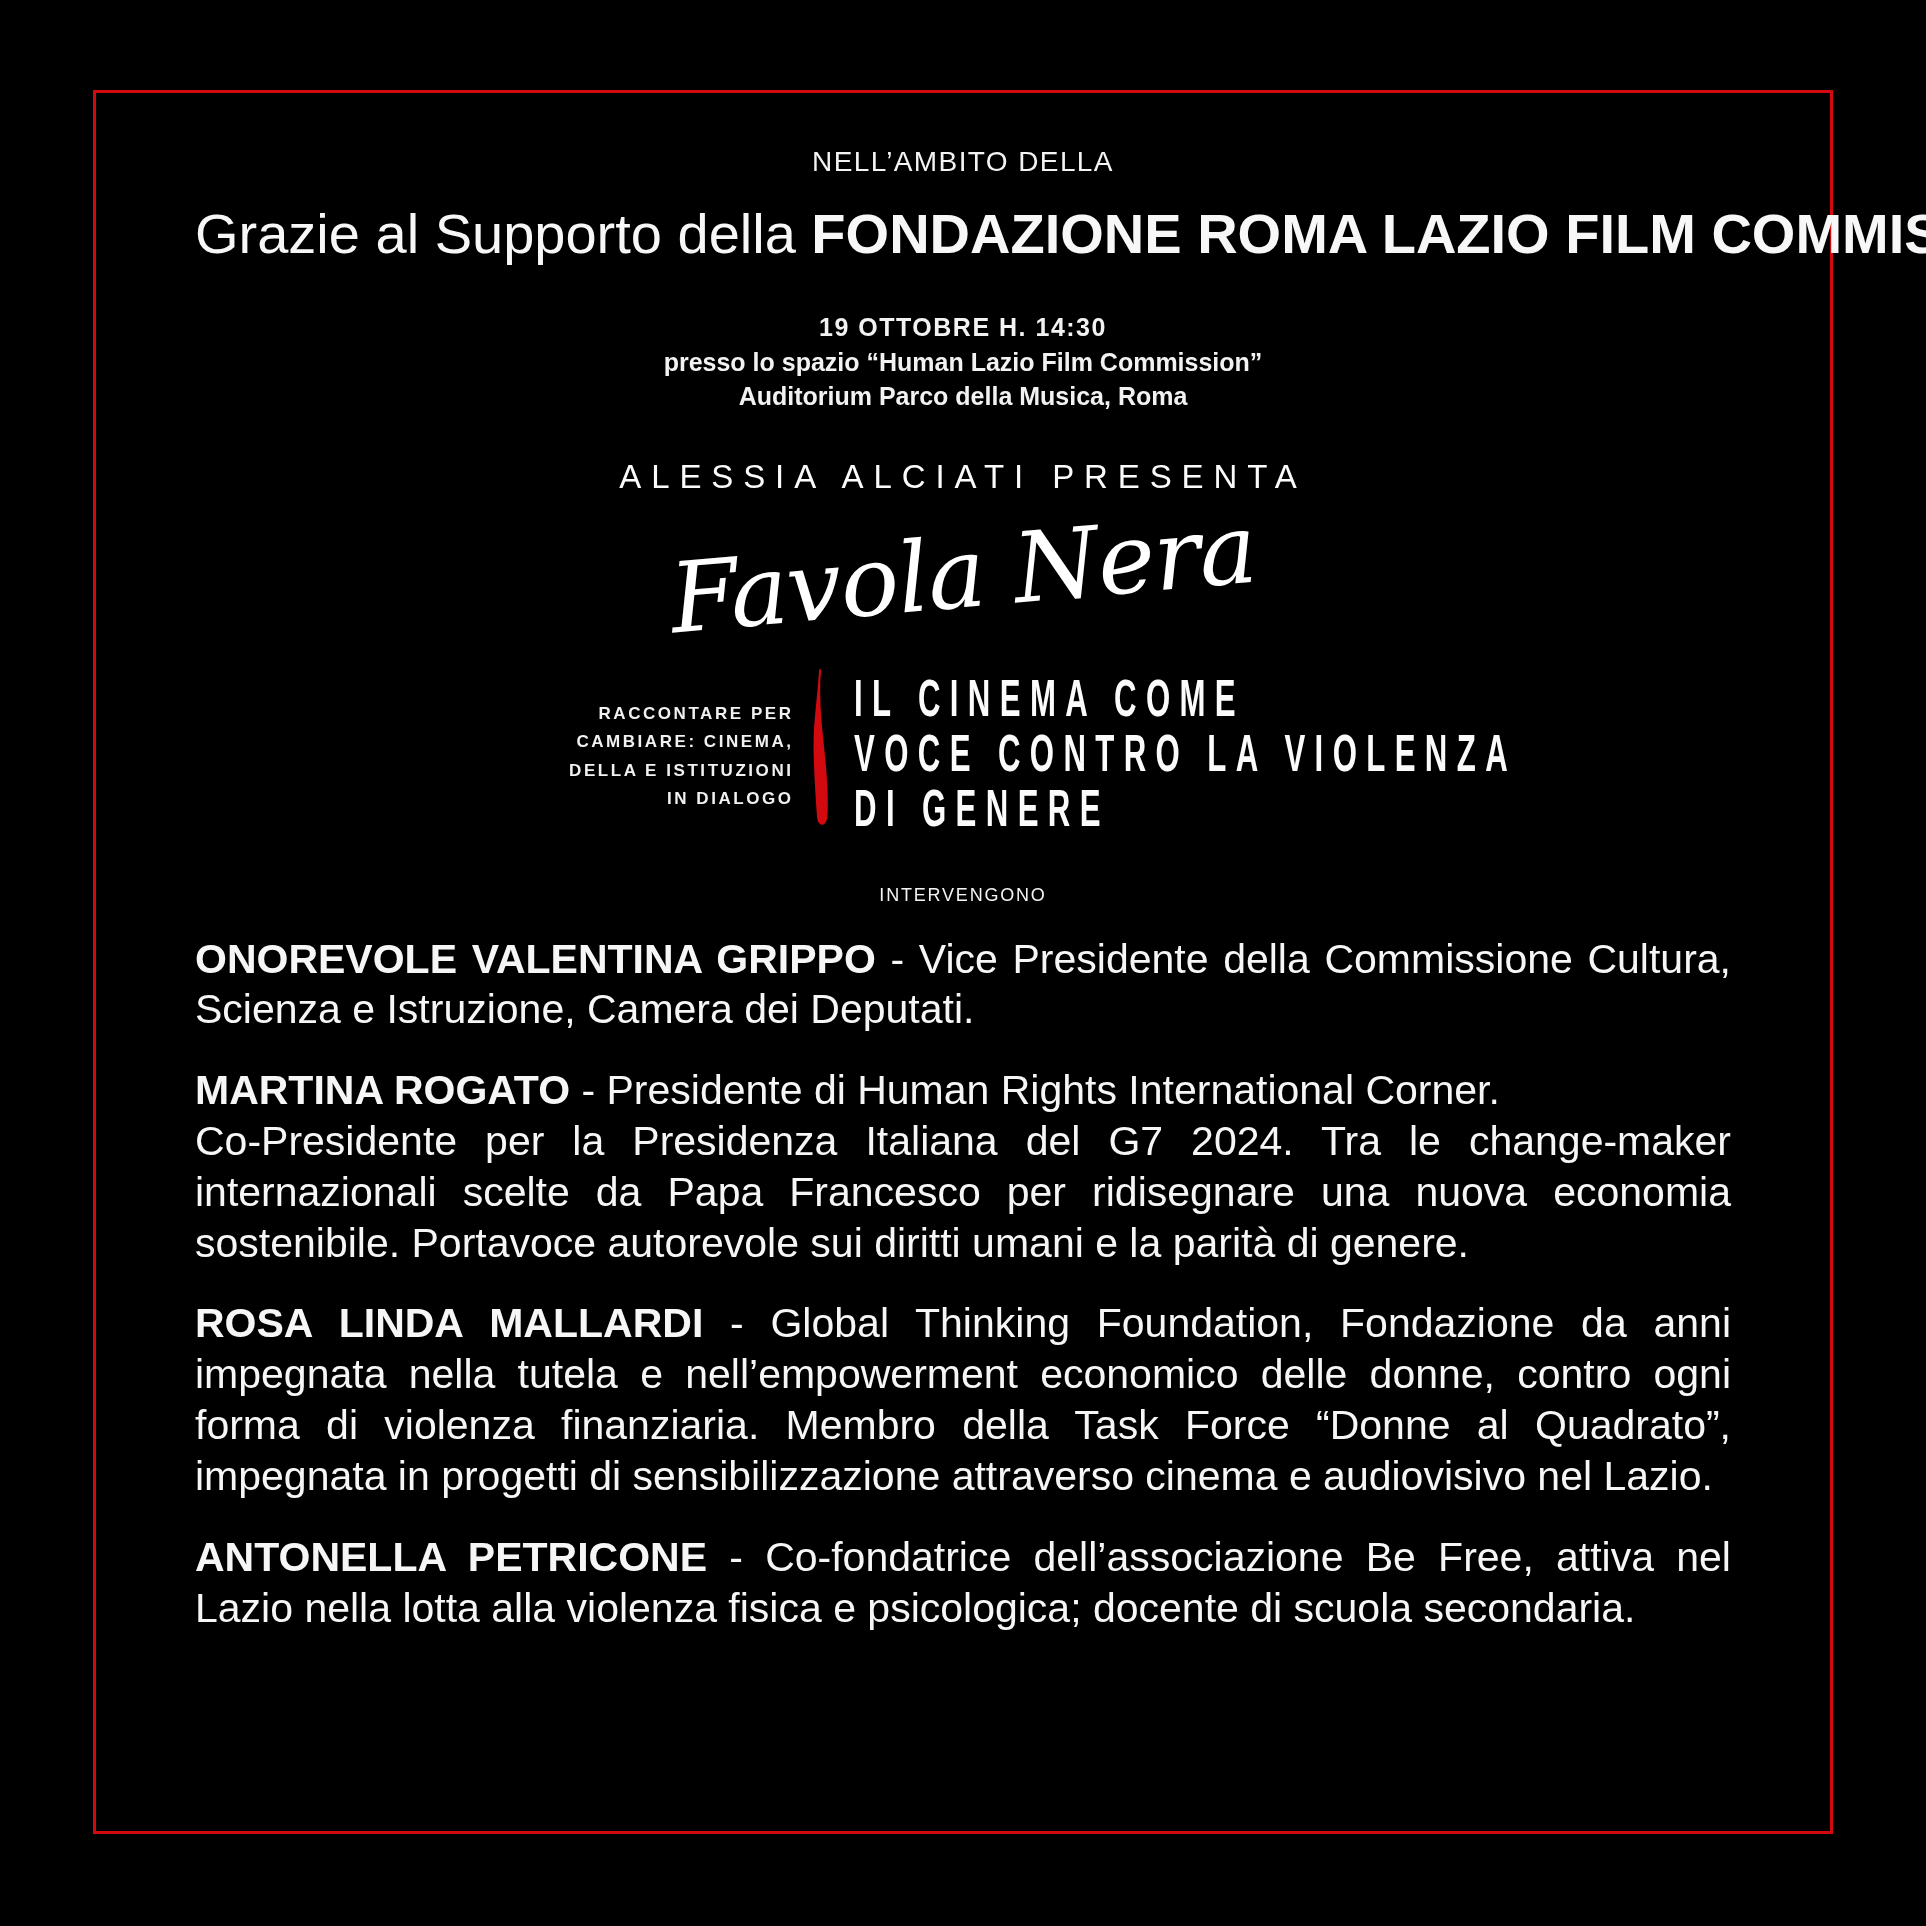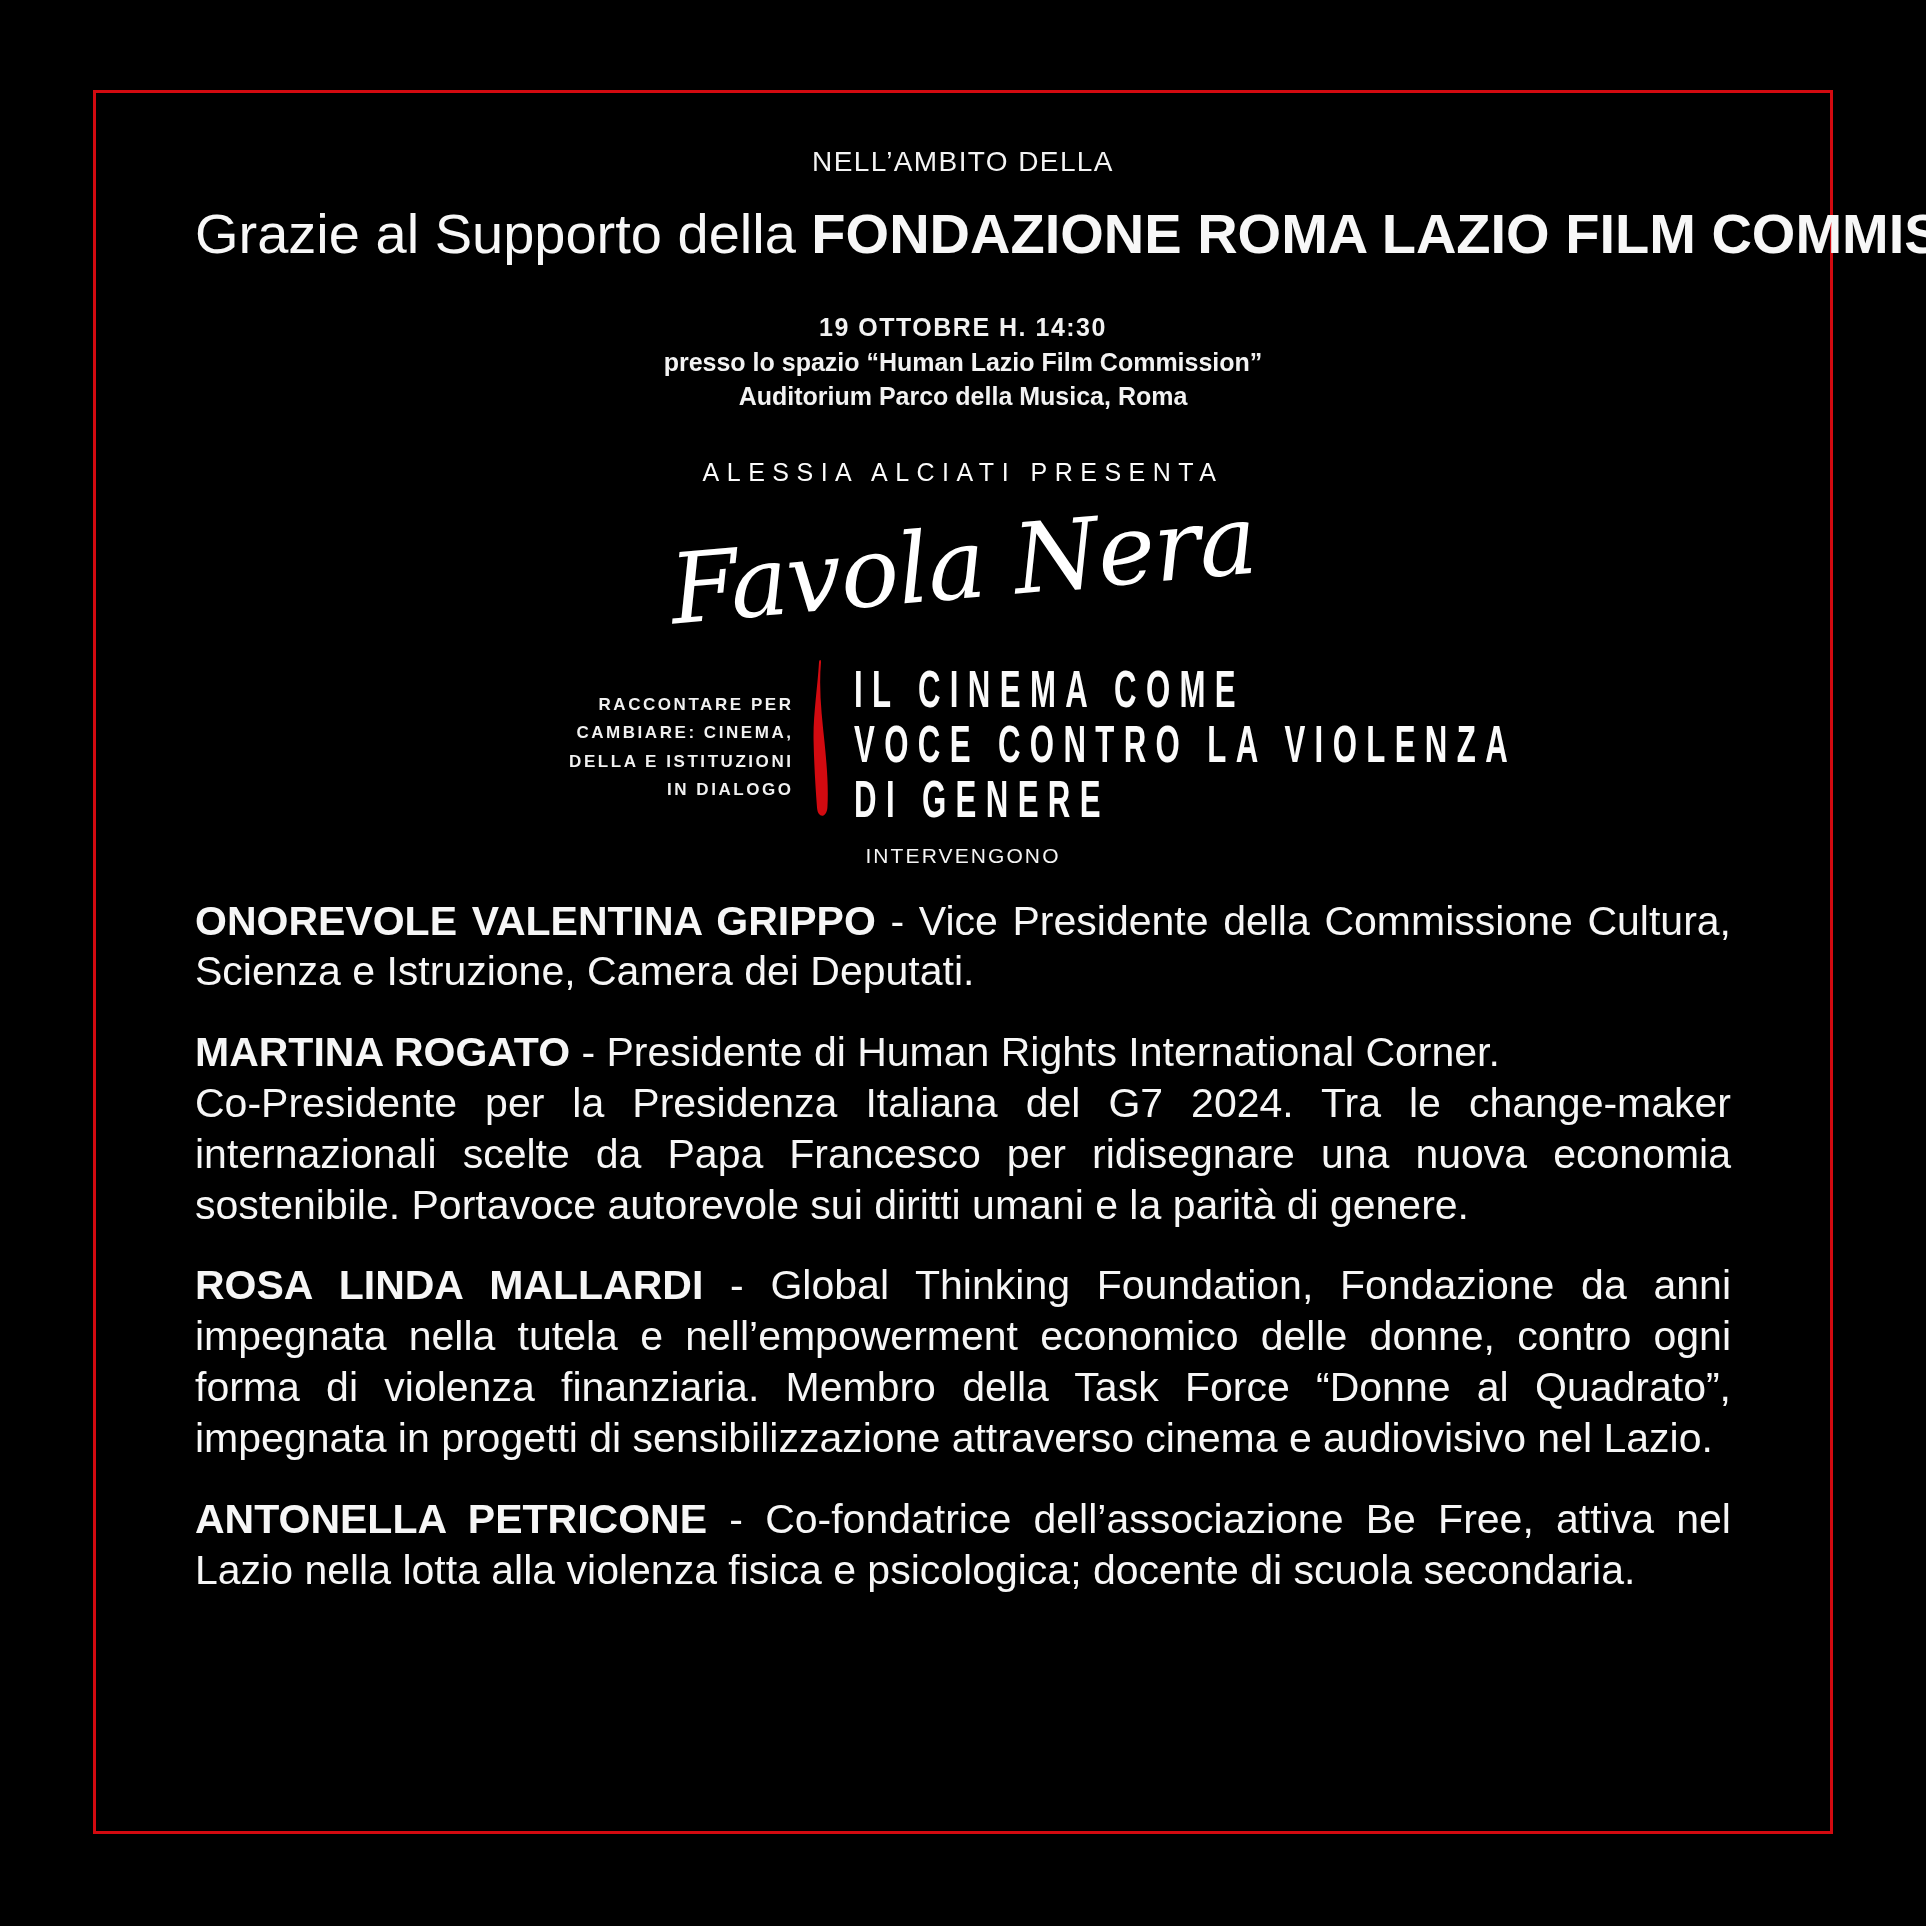--- a/index.html
+++ b/index.html
@@ -46,21 +46,21 @@
   .date-block{
     margin-top:44px;
     font-size:25px;
     line-height:1.38;
     color:#f2f2f2;
     font-weight:bold;
   }
   .date-block .dt{letter-spacing:.06em;}
   .presenter{
     margin-top:44px;
-    font-size:25px;
+    font-size:33px;
     letter-spacing:.3em;
     color:#fbfbfb;
   }
   .script-title{
     margin-top:5px;
     height:144px;
     display:flex;align-items:center;justify-content:center;
     font-family:"DejaVu Serif",serif;
     font-style:italic;
     font-size:97px;
@@ -99,21 +99,22 @@
   }
   .headline .hl{
     display:inline-block;
     transform:scaleX(.60);
     transform-origin:left center;
     letter-spacing:.30em;
     white-space:nowrap;
   }
   .headline div{line-height:55px;}
   .speakers-heading{
-    font-size:21px;
+    margin-top:32px;
+    font-size:18px;
     letter-spacing:.1em;
     color:#f4f4f4;
   }
   .speakers{
     margin-top:28px;
     text-align:justify;
     font-size:41px;
     line-height:1.24;
     color:#f6f6f6;
   }

